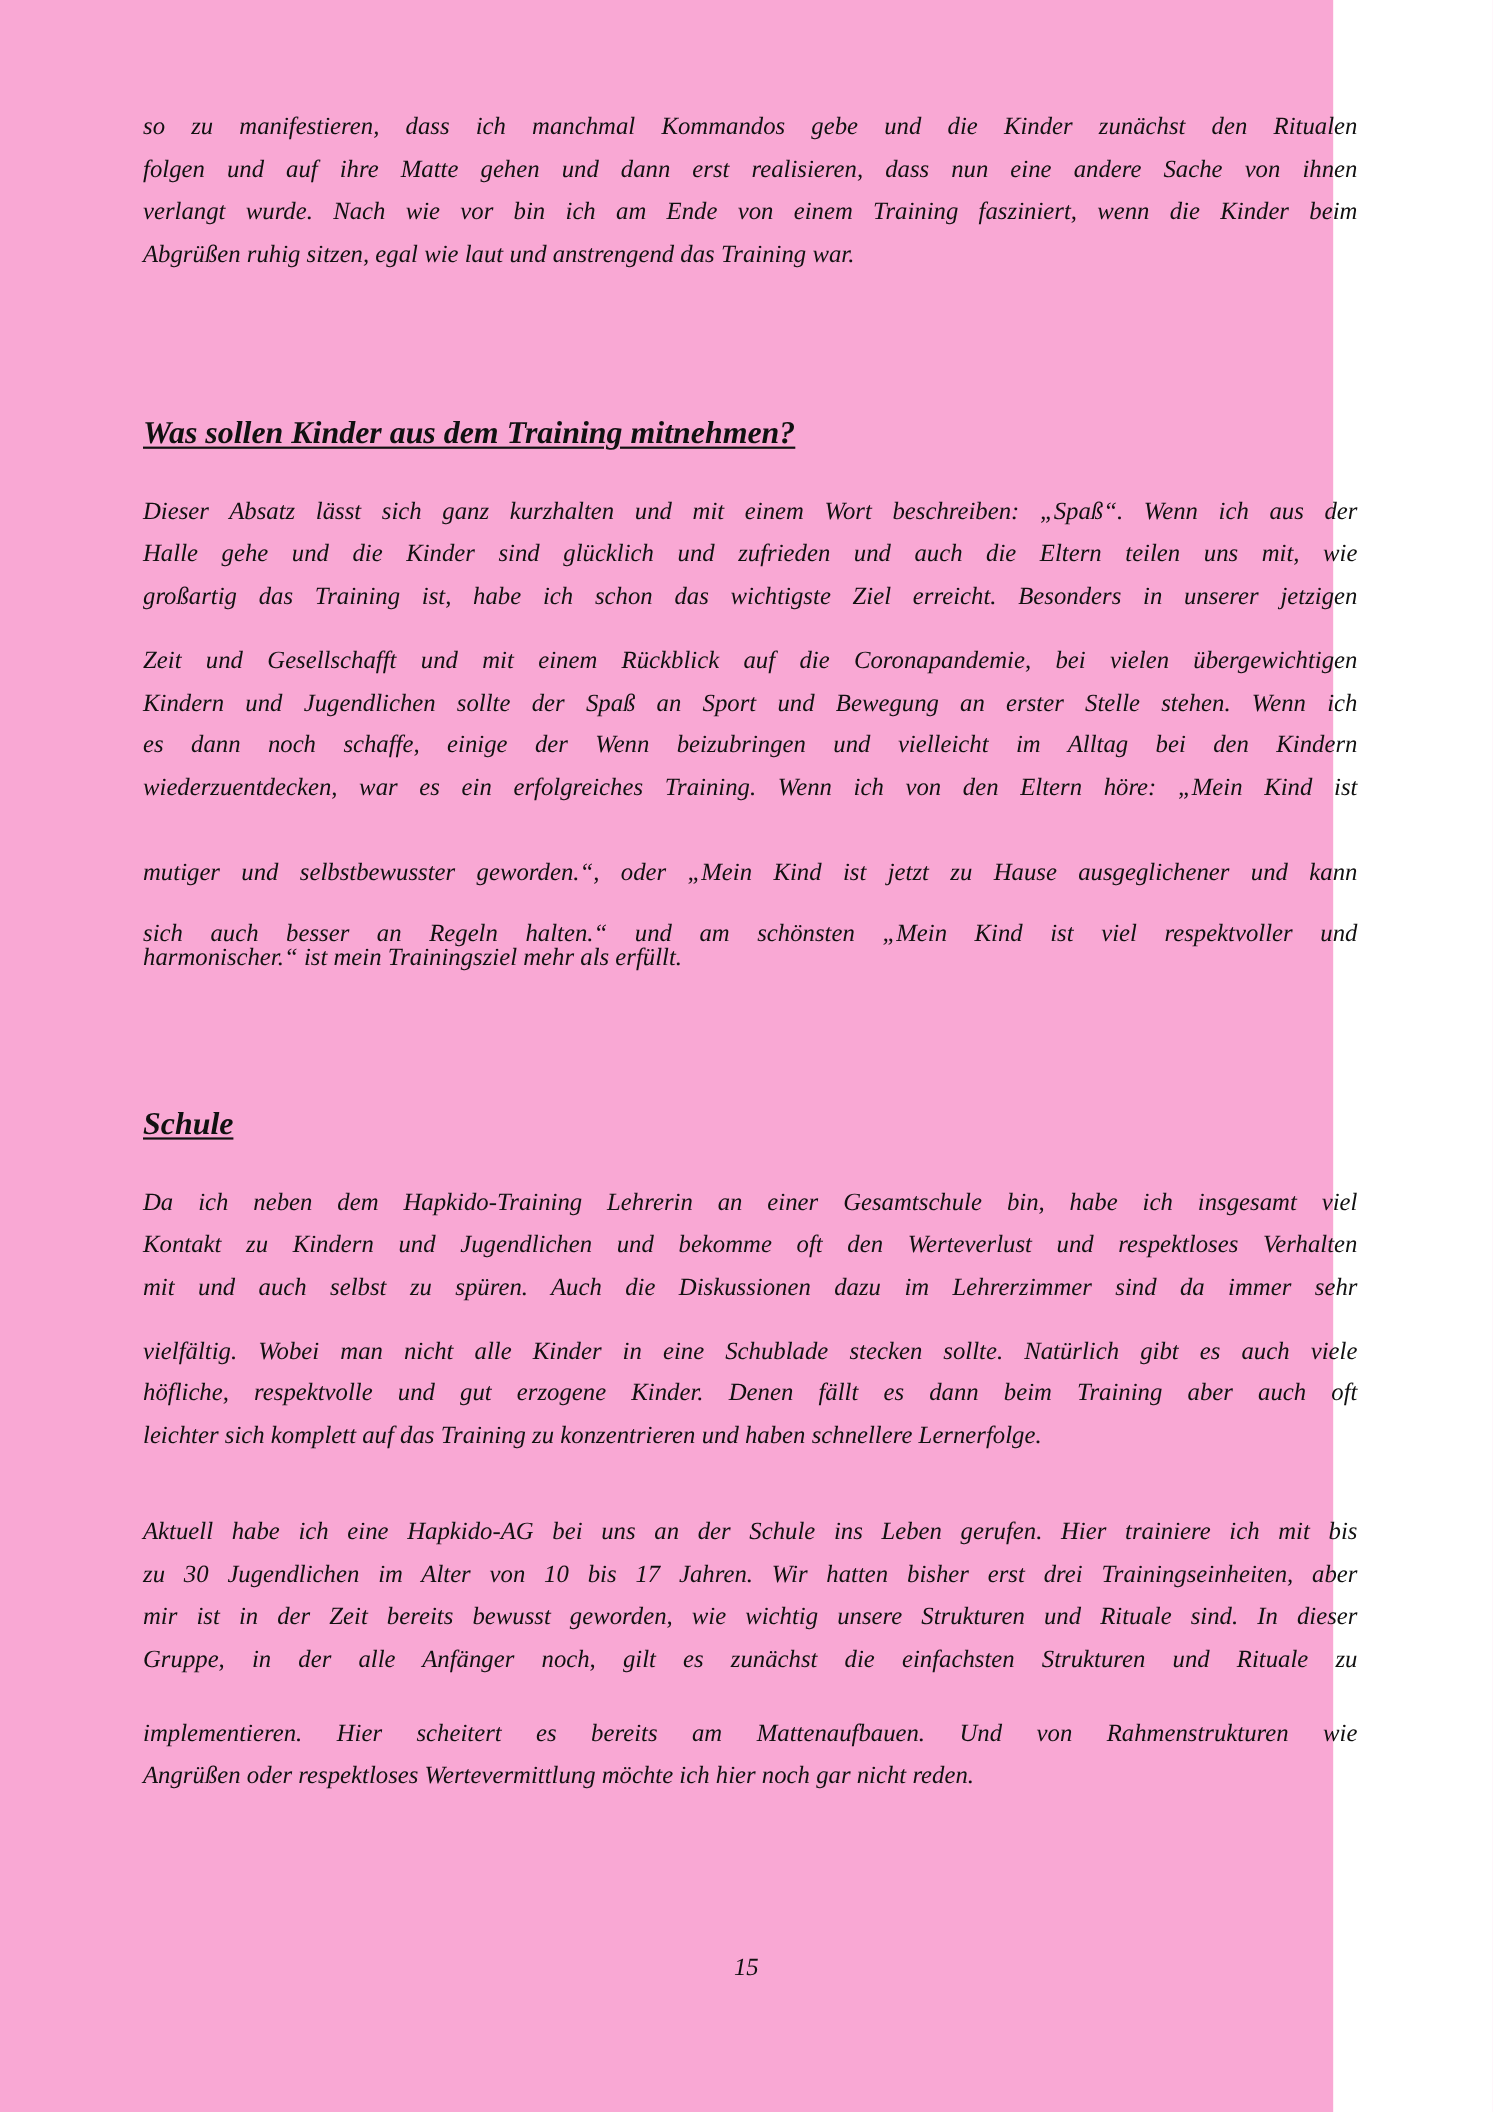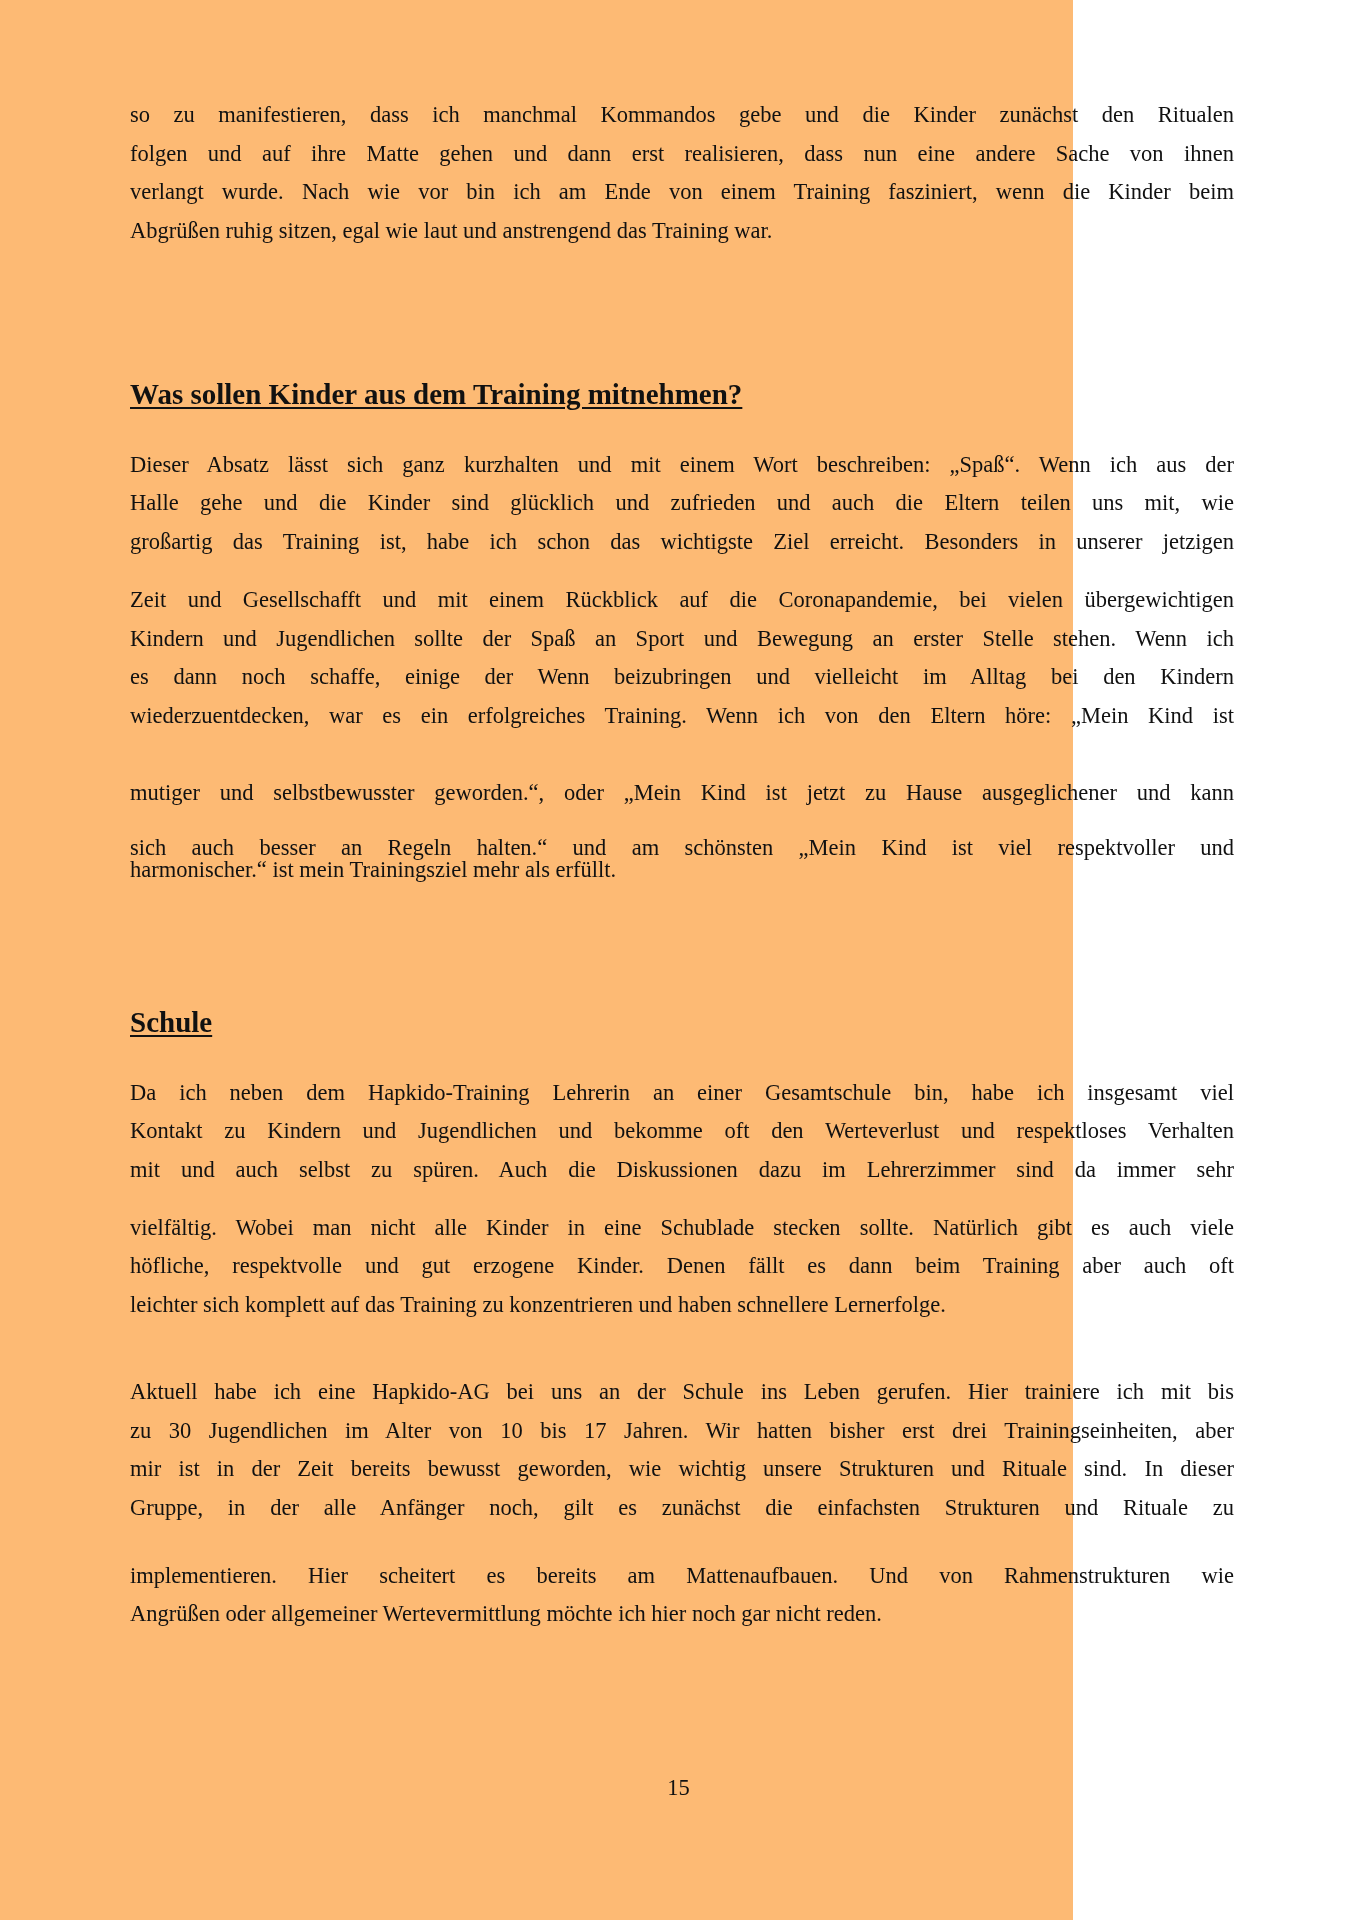--- a/index.html
+++ b/index.html
@@ -12,23 +12,24 @@
       height: 1920px;
       position: relative;
       overflow: hidden;
       font-family: "Liberation Serif", serif;
       color: #111111;
     }
     .page {
       position: absolute;
       left: 0;
       top: 0;
-      width: 1073px;
+      width: 1212px;
       height: 1920px;
-      background: #fdba74;
+      background: #f9a8d4;
+      font-style: italic;
     }
     .line {
       position: absolute;
       left: 130px;
       width: 1104px;
       font-size: 22.5px;
       line-height: 28px;
       white-space: nowrap;
       text-align: justify;
       text-align-last: justify;
@@ -95,18 +96,18 @@
       <div class="line" style="top:1214px">vielfältig. Wobei man nicht alle Kinder in eine Schublade stecken sollte. Natürlich gibt es auch viele</div>
       <div class="line" style="top:1252px">höfliche, respektvolle und gut erzogene Kinder. Denen fällt es dann beim Training aber auch oft</div>
       <div class="line last" style="top:1291px">leichter sich komplett auf das Training zu konzentrieren und haben schnellere Lernerfolge.</div>
     </div>
     <div>
       <div class="line" style="top:1378px">Aktuell habe ich eine Hapkido-AG bei uns an der Schule ins Leben gerufen. Hier trainiere ich mit bis</div>
       <div class="line" style="top:1417px">zu 30 Jugendlichen im Alter von 10 bis 17 Jahren. Wir hatten bisher erst drei Trainingseinheiten, aber</div>
       <div class="line" style="top:1455px">mir ist in der Zeit bereits bewusst geworden, wie wichtig unsere Strukturen und Rituale sind. In dieser</div>
       <div class="line" style="top:1494px">Gruppe, in der alle Anfänger noch, gilt es zunächst die einfachsten Strukturen und Rituale zu</div>
       <div class="line" style="top:1562px">implementieren. Hier scheitert es bereits am Mattenaufbauen. Und von Rahmenstrukturen wie</div>
-      <div class="line last" style="top:1600px">Angrüßen oder allgemeiner Wertevermittlung möchte ich hier noch gar nicht reden.</div>
+      <div class="line last" style="top:1600px">Angrüßen oder respektloses Wertevermittlung möchte ich hier noch gar nicht reden.</div>
     </div>
   </div>
 
   <div class="page-number">15</div>
 </div>
 
 </body></html>

